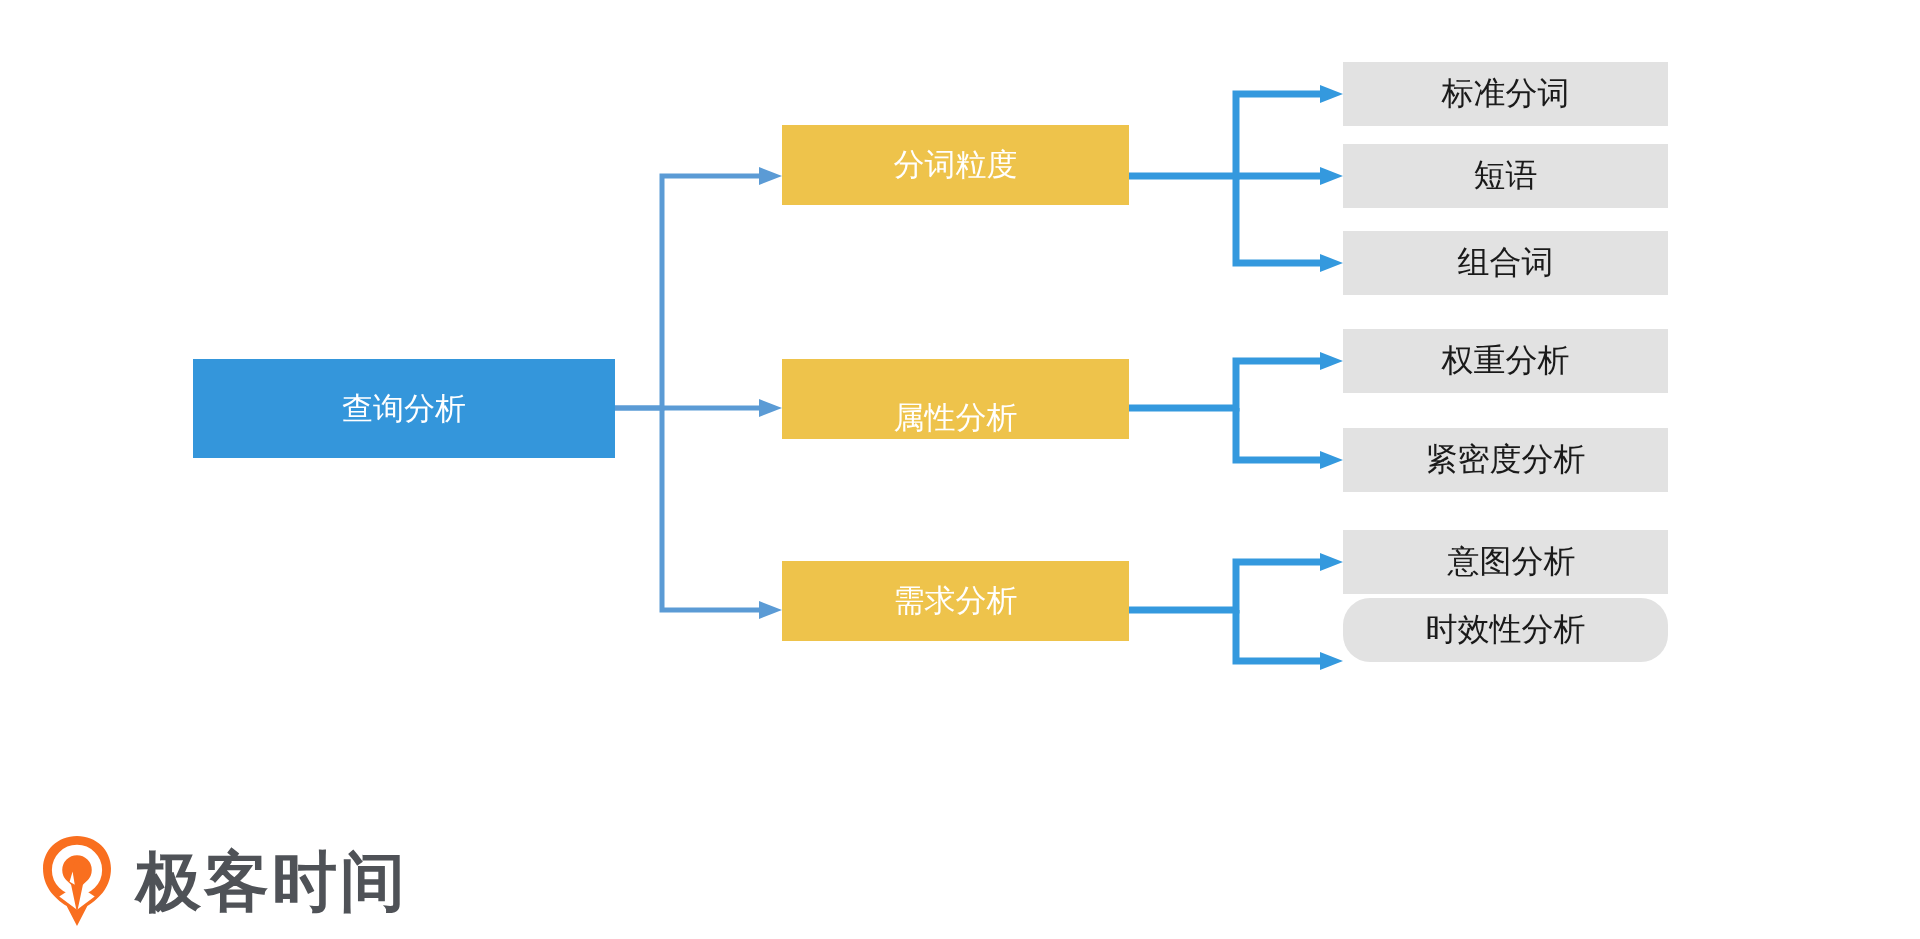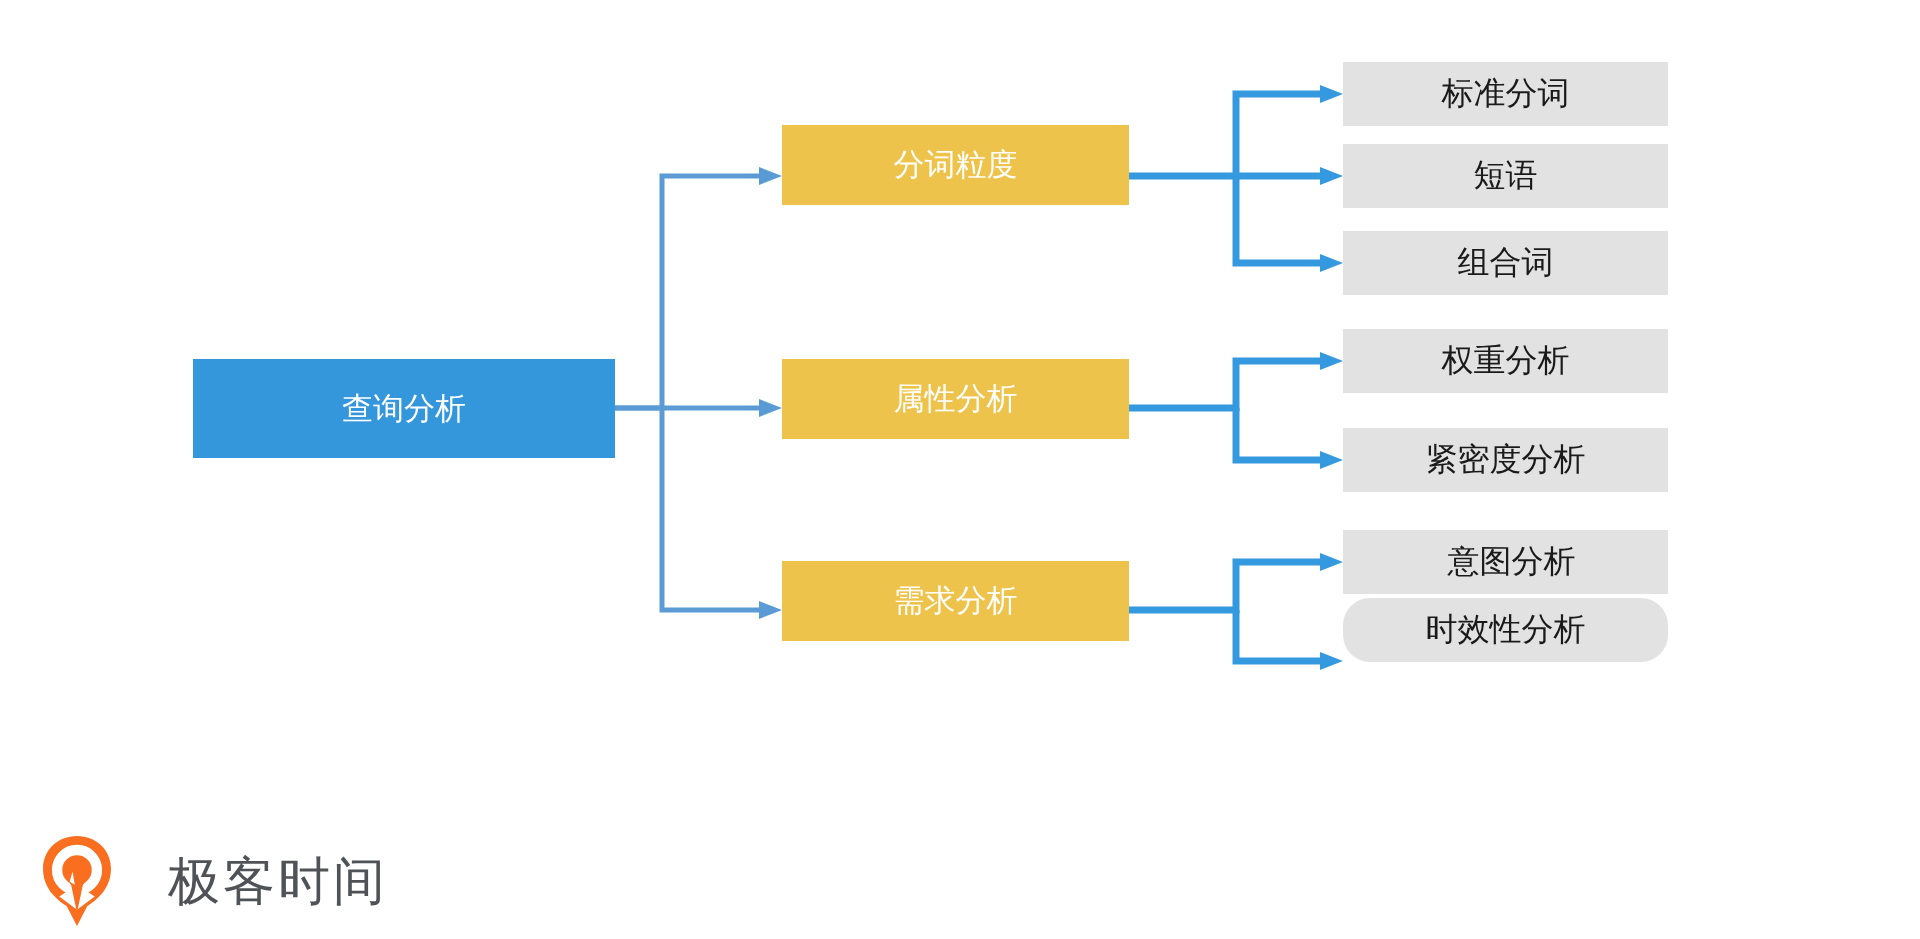--- a/index.html
+++ b/index.html
@@ -42,46 +42,45 @@
     left: 193px; top: 359px; width: 422px; height: 99px;
     background: var(--root-fill);
     color: var(--node-text); font-size: 31px;
   }
   .node-branch {
     left: 782px; width: 347px; height: 80px;
     background: var(--branch-fill);
     color: var(--node-text); font-size: 31px;
   }
   .b0 { top: 125px; }
-  .b1 { top: 359px; }
+  .b1 { top: 359px; align-items: flex-end; }
   .b2 { top: 561px; }
   .node-leaf {
     left: 1343px; width: 325px; height: 64px;
     background: var(--leaf-fill);
     color: var(--leaf-text); font-size: 32px;
   }
   .l00 { top: 62px; align-items: center; }
   .l01 { top: 144px; }
   .l02 { top: 231px; }
   .l10 { top: 329px; }
   .l11 { top: 428px; }
   .l20 { top: 530px; padding-left: 12px; }
   .l21 { top: 598px; border-radius: 27px; }
 
   .logo {
     position: absolute; left: 40px; top: 833px;
     display: flex; align-items: center; gap: 22px;
   }
   .logo-icon { width: 74px; height: 96px; display: block; }
   .logo-text {
-    font-size: 52px; font-weight: 400;
+    font-size: 65px; font-weight: 700;
     color: var(--logo-text-color);
     letter-spacing: 3px;
     line-height: 1;
-    margin-left: 32px;
   }
 </style>
 </head>
 <body>
 
 <div class="stage">
 
   <svg class="connectors" viewBox="0 0 1920 939" xmlns="http://www.w3.org/2000/svg">
     <defs>
       <marker id="arrL" markerUnits="userSpaceOnUse" markerWidth="23" markerHeight="18" refX="1" refY="9" orient="auto">

